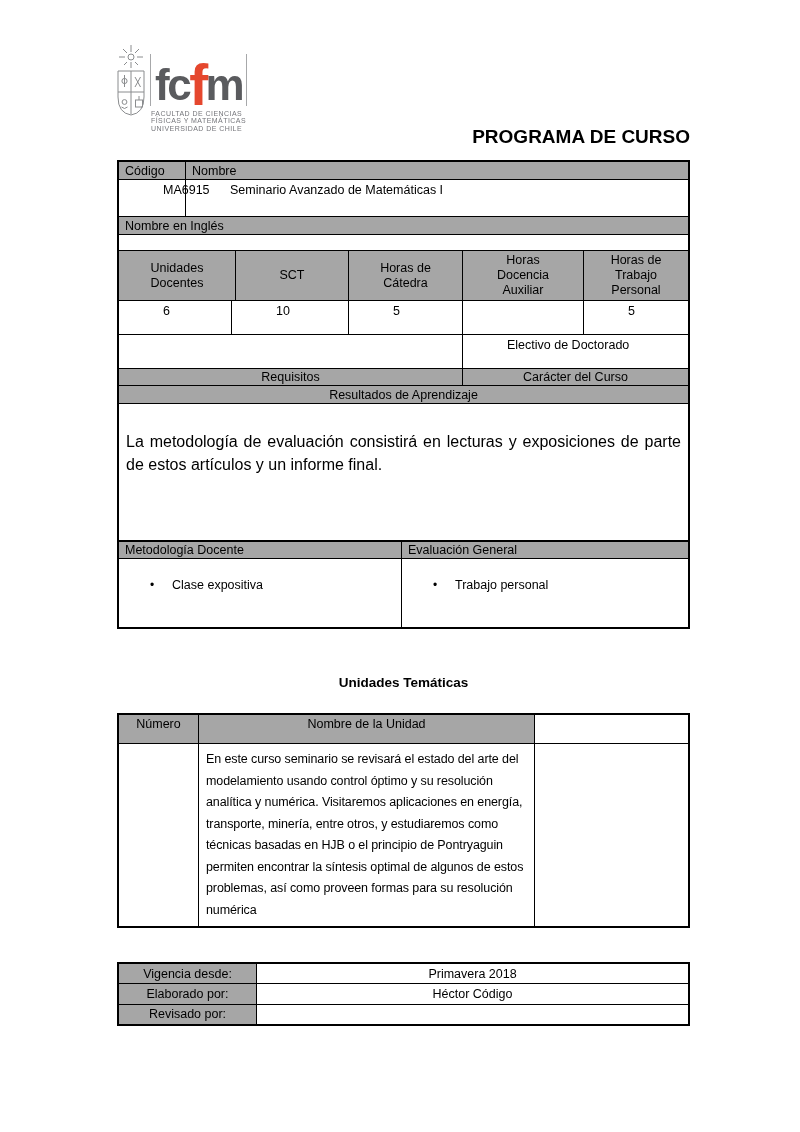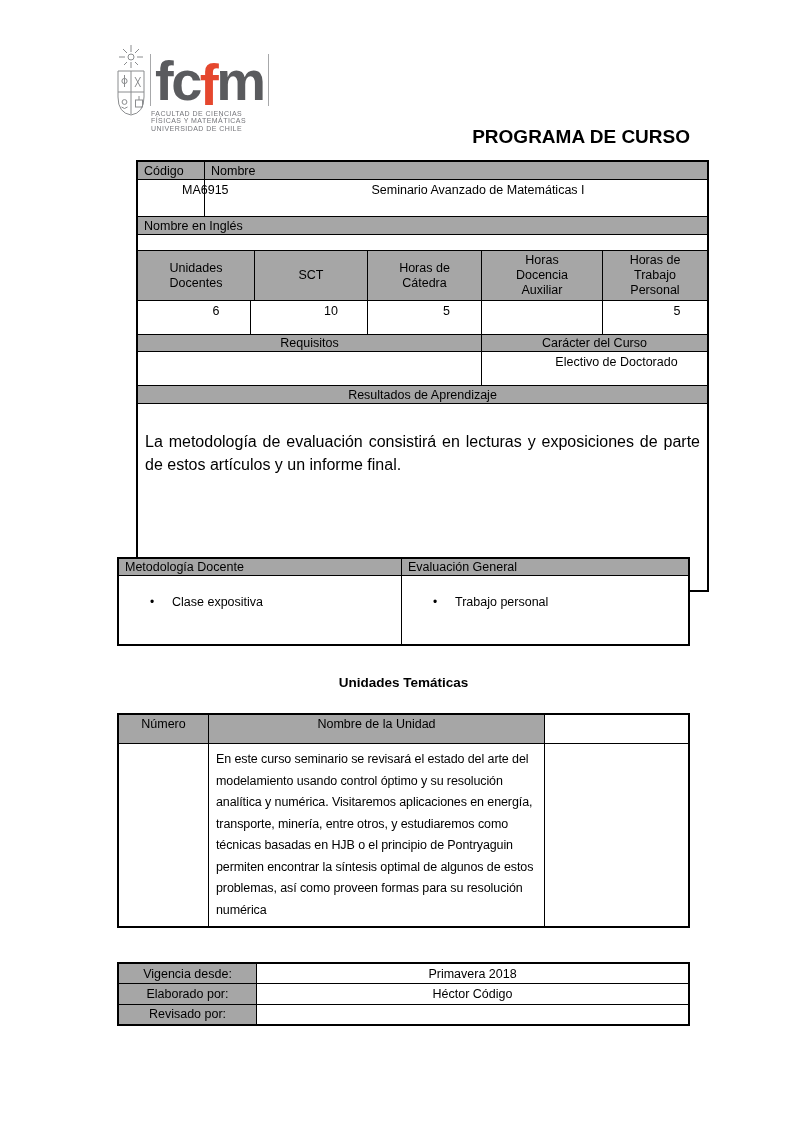--- a/index.html
+++ b/index.html
@@ -4,21 +4,21 @@
 <style>
   * { margin:0; padding:0; box-sizing:border-box; }
   body { background:#ffffff; font-family:"Liberation Sans","DejaVu Sans",sans-serif; color:#000; }
   .page { position:relative; width:800px; height:1132px; background:#fff; overflow:hidden; }
 
   
   .crest { position:absolute; left:114px; top:44px; }
   .wordmark { position:absolute; left:150px; top:54px; height:52px; padding:0 4px;
               border-left:1px solid #a7a8aa; border-right:1px solid #a7a8aa;
               letter-spacing:-2.5px; white-space:nowrap; }
-  .wm-gray { font-weight:bold; font-size:56px; line-height:52px; color:#5a5b5e; }
+  .wm-gray { font-weight:bold; font-size:44px; line-height:52px; color:#5a5b5e; }
   .wm-red  { font-weight:bold; font-size:57px; line-height:52px; color:#e5472e;
              display:inline-block; transform:translateY(5px); }
   .logo-caption { position:absolute; left:151px; top:110px; width:100px;
                   font-size:7px; line-height:7.4px; letter-spacing:0.45px; color:#75767b; }
 
   
   .doc-title { position:absolute; left:117px; top:126px; width:573px; text-align:right;
                font-weight:bold; font-size:19px; }
   .section-title { position:absolute; left:117px; top:675px; width:573px; text-align:center;
                    font-weight:bold; font-size:13.5px; }
@@ -26,48 +26,48 @@
   
   .tbl { position:absolute; left:117px; width:573px; border:2px solid #000; background:#fff;
          display:flex; flex-direction:column; font-size:12.5px; }
   .row { display:flex; border-bottom:1px solid #000; }
   .row.last { border-bottom:none; }
   .cell { border-right:1px solid #000; }
   .cell.last { border-right:none; }
   .gray { background:#a6a6a6; }
   .lbl-left { display:flex; align-items:center; padding-left:6px; }
   .lbl-center { display:flex; align-items:center; justify-content:center; text-align:center; }
-  .val-top-center { text-align:center; padding-top:3px;padding-left:44px; }
+  .val-top-center { padding-top:3px;padding-left:44px; }
   .pre { white-space:pre-line; }
 
   
-  .tbl1 { top:160px; height:432px;margin-left:19px; }
+  .tbl1 { top:160px; height:432px; }
   .r-h18 { height:18px; } .r-h37 { height:37px; } .r-h16 { height:16px; }
   .r-h50 { height:50px; } .r-h34 { height:34px; } .r-h17 { height:17px; }
   .c-codigo { width:67px; }
   .c-fill { flex:1; }
   .c-sct1 { width:113px; } .c-sct2 { width:117px; } .c-sct3 { width:114px; } .c-sct4 { width:121px; }
   .c-req { width:344px; }
   .hours-hdr { display:flex; align-items:center; justify-content:center; text-align:center;
                line-height:15px; }
   .resultados-body { flex:1; padding:27px 7px 0 7px; text-align:justify;
                      font-size:16px; line-height:22.5px; }
 
   
-  .tbl2 { top:557px; height:89px; }
+  .tbl2 { top:540px; height:89px; }
   .tbl2 .body { flex:1; }
   .c-half-l { width:283px; } 
   .bullet-item { display:flex; align-items:flex-start; padding:19px 0 0 31px; }
   .bullet-glyph { width:22px; font-size:12px; }
 
   
   .tbl3 { top:713px; height:215px; }
   .r-hdr3 { height:32px; }
   .tbl3 .body { flex:1; }
-  .c-num { width:90px; } .c-unidad { width:336px; }
+  .c-num { width:80px; } .c-unidad { width:336px; }
   .hdr3 { display:flex; justify-content:center; padding-top:2px; text-align:center; line-height:15px; }
   .unit-text { padding:5px 7px; font-size:12.5px; line-height:21.5px; letter-spacing:-0.1px; }
 
   
   .tbl4 { top:962px; height:64px; }
   .tbl4 .row { flex:1; }
   .c-flabel { width:138px; display:flex; align-items:center; justify-content:center; }
   .c-fvalue { flex:1; display:flex; align-items:center; justify-content:center; }
 </style>
 </head>
@@ -136,27 +136,27 @@
 Trabajo
 Personal</div>
     </div>
     <div class="row r-h34">
       <div class="cell val-top-center c-sct1">6</div>
       <div class="cell val-top-center c-sct2">10</div>
       <div class="cell val-top-center c-sct3">5</div>
       <div class="cell val-top-center c-sct4"></div>
       <div class="cell val-top-center c-fill last">5</div>
     </div>
+    <div class="row r-h34">
+      <div class="cell val-top-center c-req"></div>
+      <div class="cell val-top-center c-fill last">Electivo de Doctorado</div>
+    </div>
     <div class="row r-h17">
       <div class="cell gray lbl-center c-req">Requisitos</div>
       <div class="cell gray lbl-center c-fill last">Carácter del Curso</div>
-    </div>
-    <div class="row r-h34">
-      <div class="cell val-top-center c-req"></div>
-      <div class="cell val-top-center c-fill last">Electivo de Doctorado</div>
     </div>
     <div class="row r-h18">
       <div class="cell gray lbl-center c-fill last">Resultados de Aprendizaje</div>
     </div>
     <div class="row last resultados-body">La metodología de evaluación consistirá en lecturas y exposiciones de parte de estos artículos y un informe final.</div>
   </div>
 
   <div class="tbl tbl2">
     <div class="row r-h17">
       <div class="cell gray lbl-left c-half-l">Metodología Docente</div>

